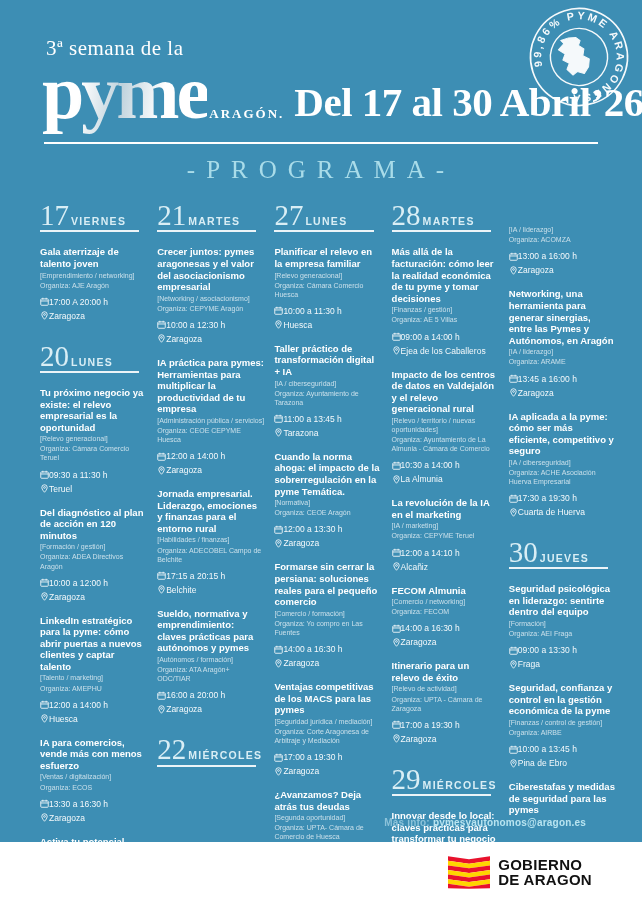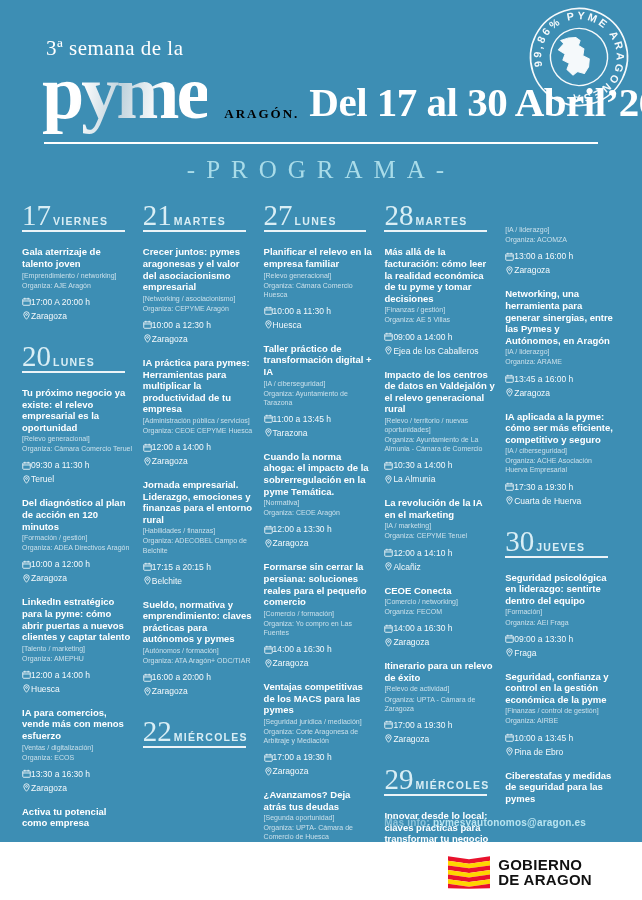--- a/index.html
+++ b/index.html
@@ -24,39 +24,39 @@
   }
   .brand-row{display:flex;align-items:flex-end;margin-top:2px;}
   .brand{
     font-family:"Liberation Serif",serif;
     font-weight:bold;font-size:76px;line-height:.78;letter-spacing:-3px;
     background:linear-gradient(100deg,#ffffff 25%,#bfd2dc 48%,#ffffff 72%);
     -webkit-background-clip:text;background-clip:text;color:transparent;
   }
   .brand-sub{
     font-family:"Liberation Serif",serif;
-    font-size:13px;letter-spacing:2px;color:#000000;font-weight:bold;
-    margin-left:17px;margin-bottom:2px;
+    font-size:13px;letter-spacing:2px;color:#ffffff;font-weight:bold;
+    margin-left:2px;margin-bottom:2px;
   }
   .dates{
     font-family:"Liberation Serif",serif;
     font-weight:bold;font-size:41px;color:#fff;
     margin-left:10px;margin-bottom:-4px;letter-spacing:-.5px;white-space:nowrap;
   }
   .badge{position:absolute;top:6px;right:12px;transform:rotate(-18deg);opacity:.95;}
   .rule{border-top:2px solid #ffffff;margin:20px 44px 0 44px;}
   .program-title{
     text-align:center;margin-top:12px;
     font-family:"Liberation Serif",serif;
     font-size:25px;letter-spacing:11px;color:#a9dce9;
   }
   
   .grid{
     display:grid;grid-template-columns:repeat(5,1fr);gap:10px;
-    padding:20px 26px 0 22px;
+    padding:20px 26px 0 40px;
   }
   .col{min-width:0;}
   .col.offset{padding-top:20px;}
   .day{
     display:flex;align-items:baseline;gap:2px;
     border-bottom:2px solid rgba(255,255,255,.9);
     padding-bottom:3px;margin:0 8px 14px 0;
   }
   .day:not(:first-child){margin-top:24px;}
   .num{
@@ -511,21 +511,21 @@
           </div>
           <div class="ev-row place">
             <svg width="9" height="9" viewBox="0 0 12 12">
               <path d="M6 1a3.6 3.6 0 0 1 3.6 3.6C9.6 7.4 6 11 6 11S2.4 7.4 2.4 4.6A3.6 3.6 0 0 1 6 1z" fill="none" stroke="#fff" stroke-width="1.1"></path>
               <circle cx="6" cy="4.6" r="1.2" fill="none" stroke="#fff" stroke-width="1"></circle>
             </svg>
             <span>Alcañiz</span>
           </div>
         </div>
         <div class="event">
-          <div class="ev-title">CEOE Conecta</div>
+          <div class="ev-title">FECOM Almunia</div>
           <div class="ev-meta">[Comercio / networking]</div>
           <div class="ev-meta">Organiza: FECOM</div>
           <div class="ev-row time">
             <svg width="9" height="9" viewBox="0 0 12 12">
               <rect x="1" y="2.5" width="10" height="8.5" rx="1" fill="none" stroke="#fff" stroke-width="1.1"></rect>
               <line x1="1" y1="5.3" x2="11" y2="5.3" stroke="#fff" stroke-width="1.1"></line>
               <line x1="3.8" y1="1" x2="3.8" y2="3.4" stroke="#fff" stroke-width="1.1"></line>
               <line x1="8.2" y1="1" x2="8.2" y2="3.4" stroke="#fff" stroke-width="1.1"></line>
             </svg>
             <span>14:00 a 16:30 h</span>

